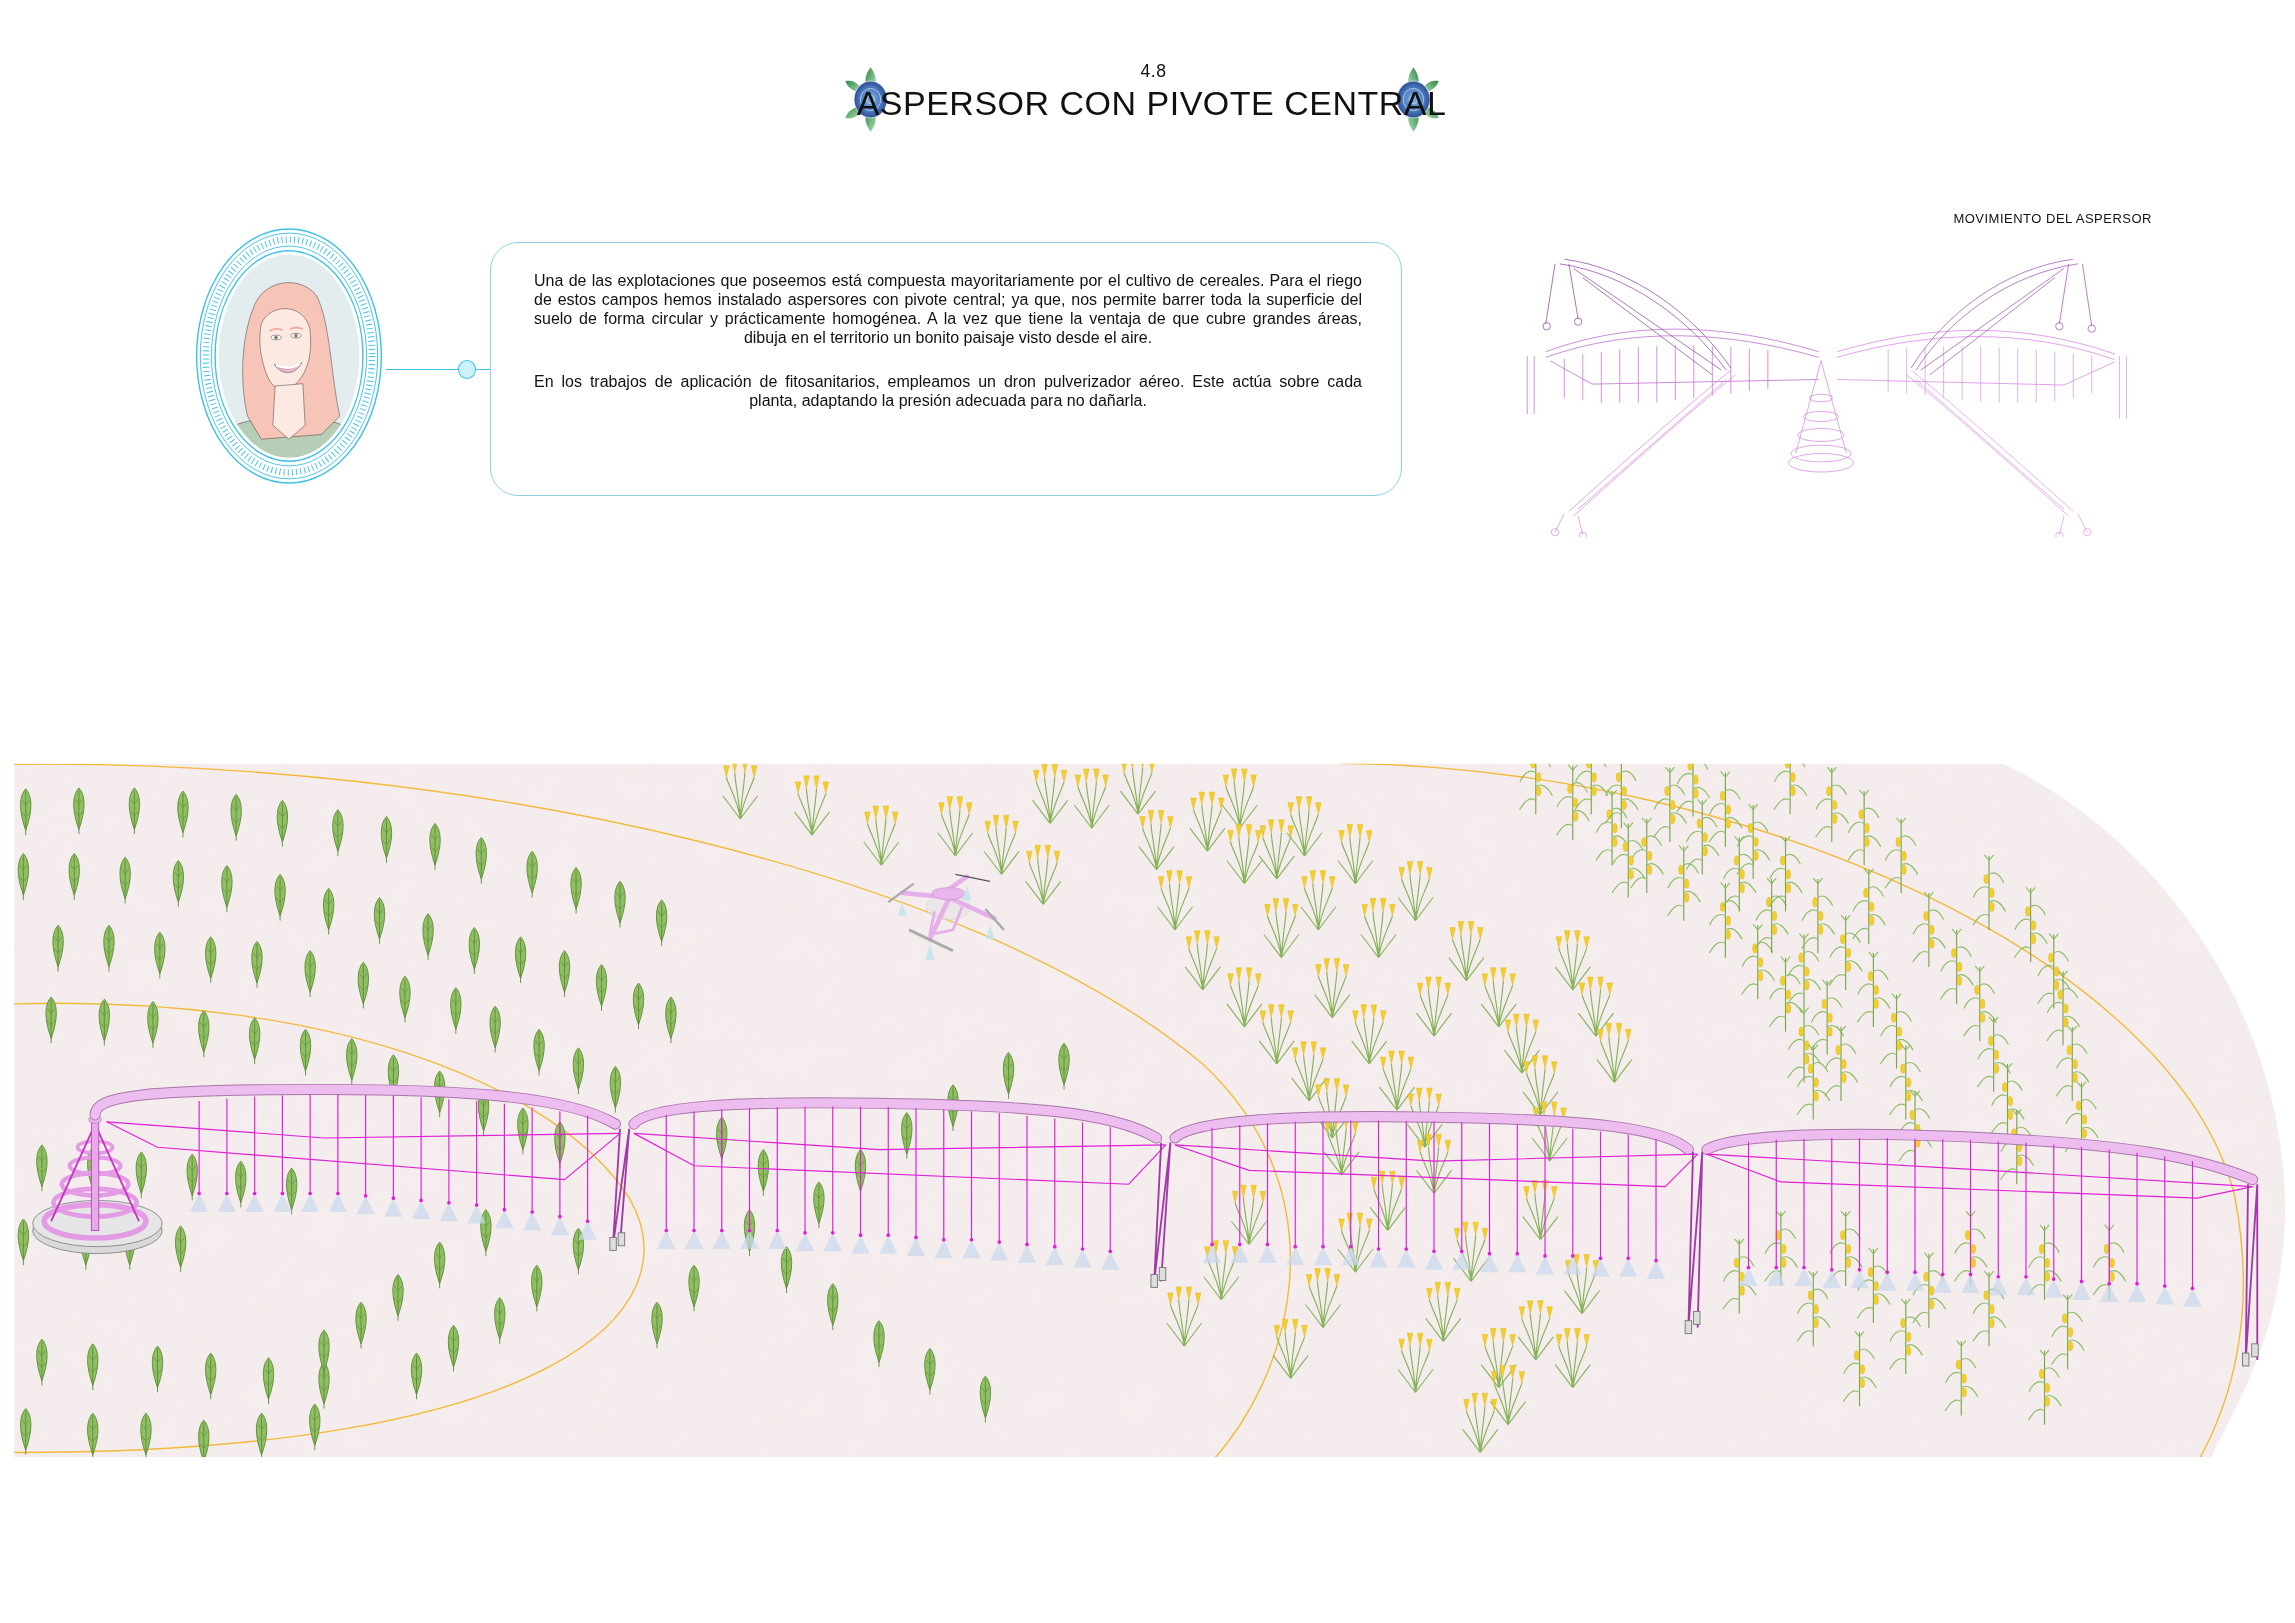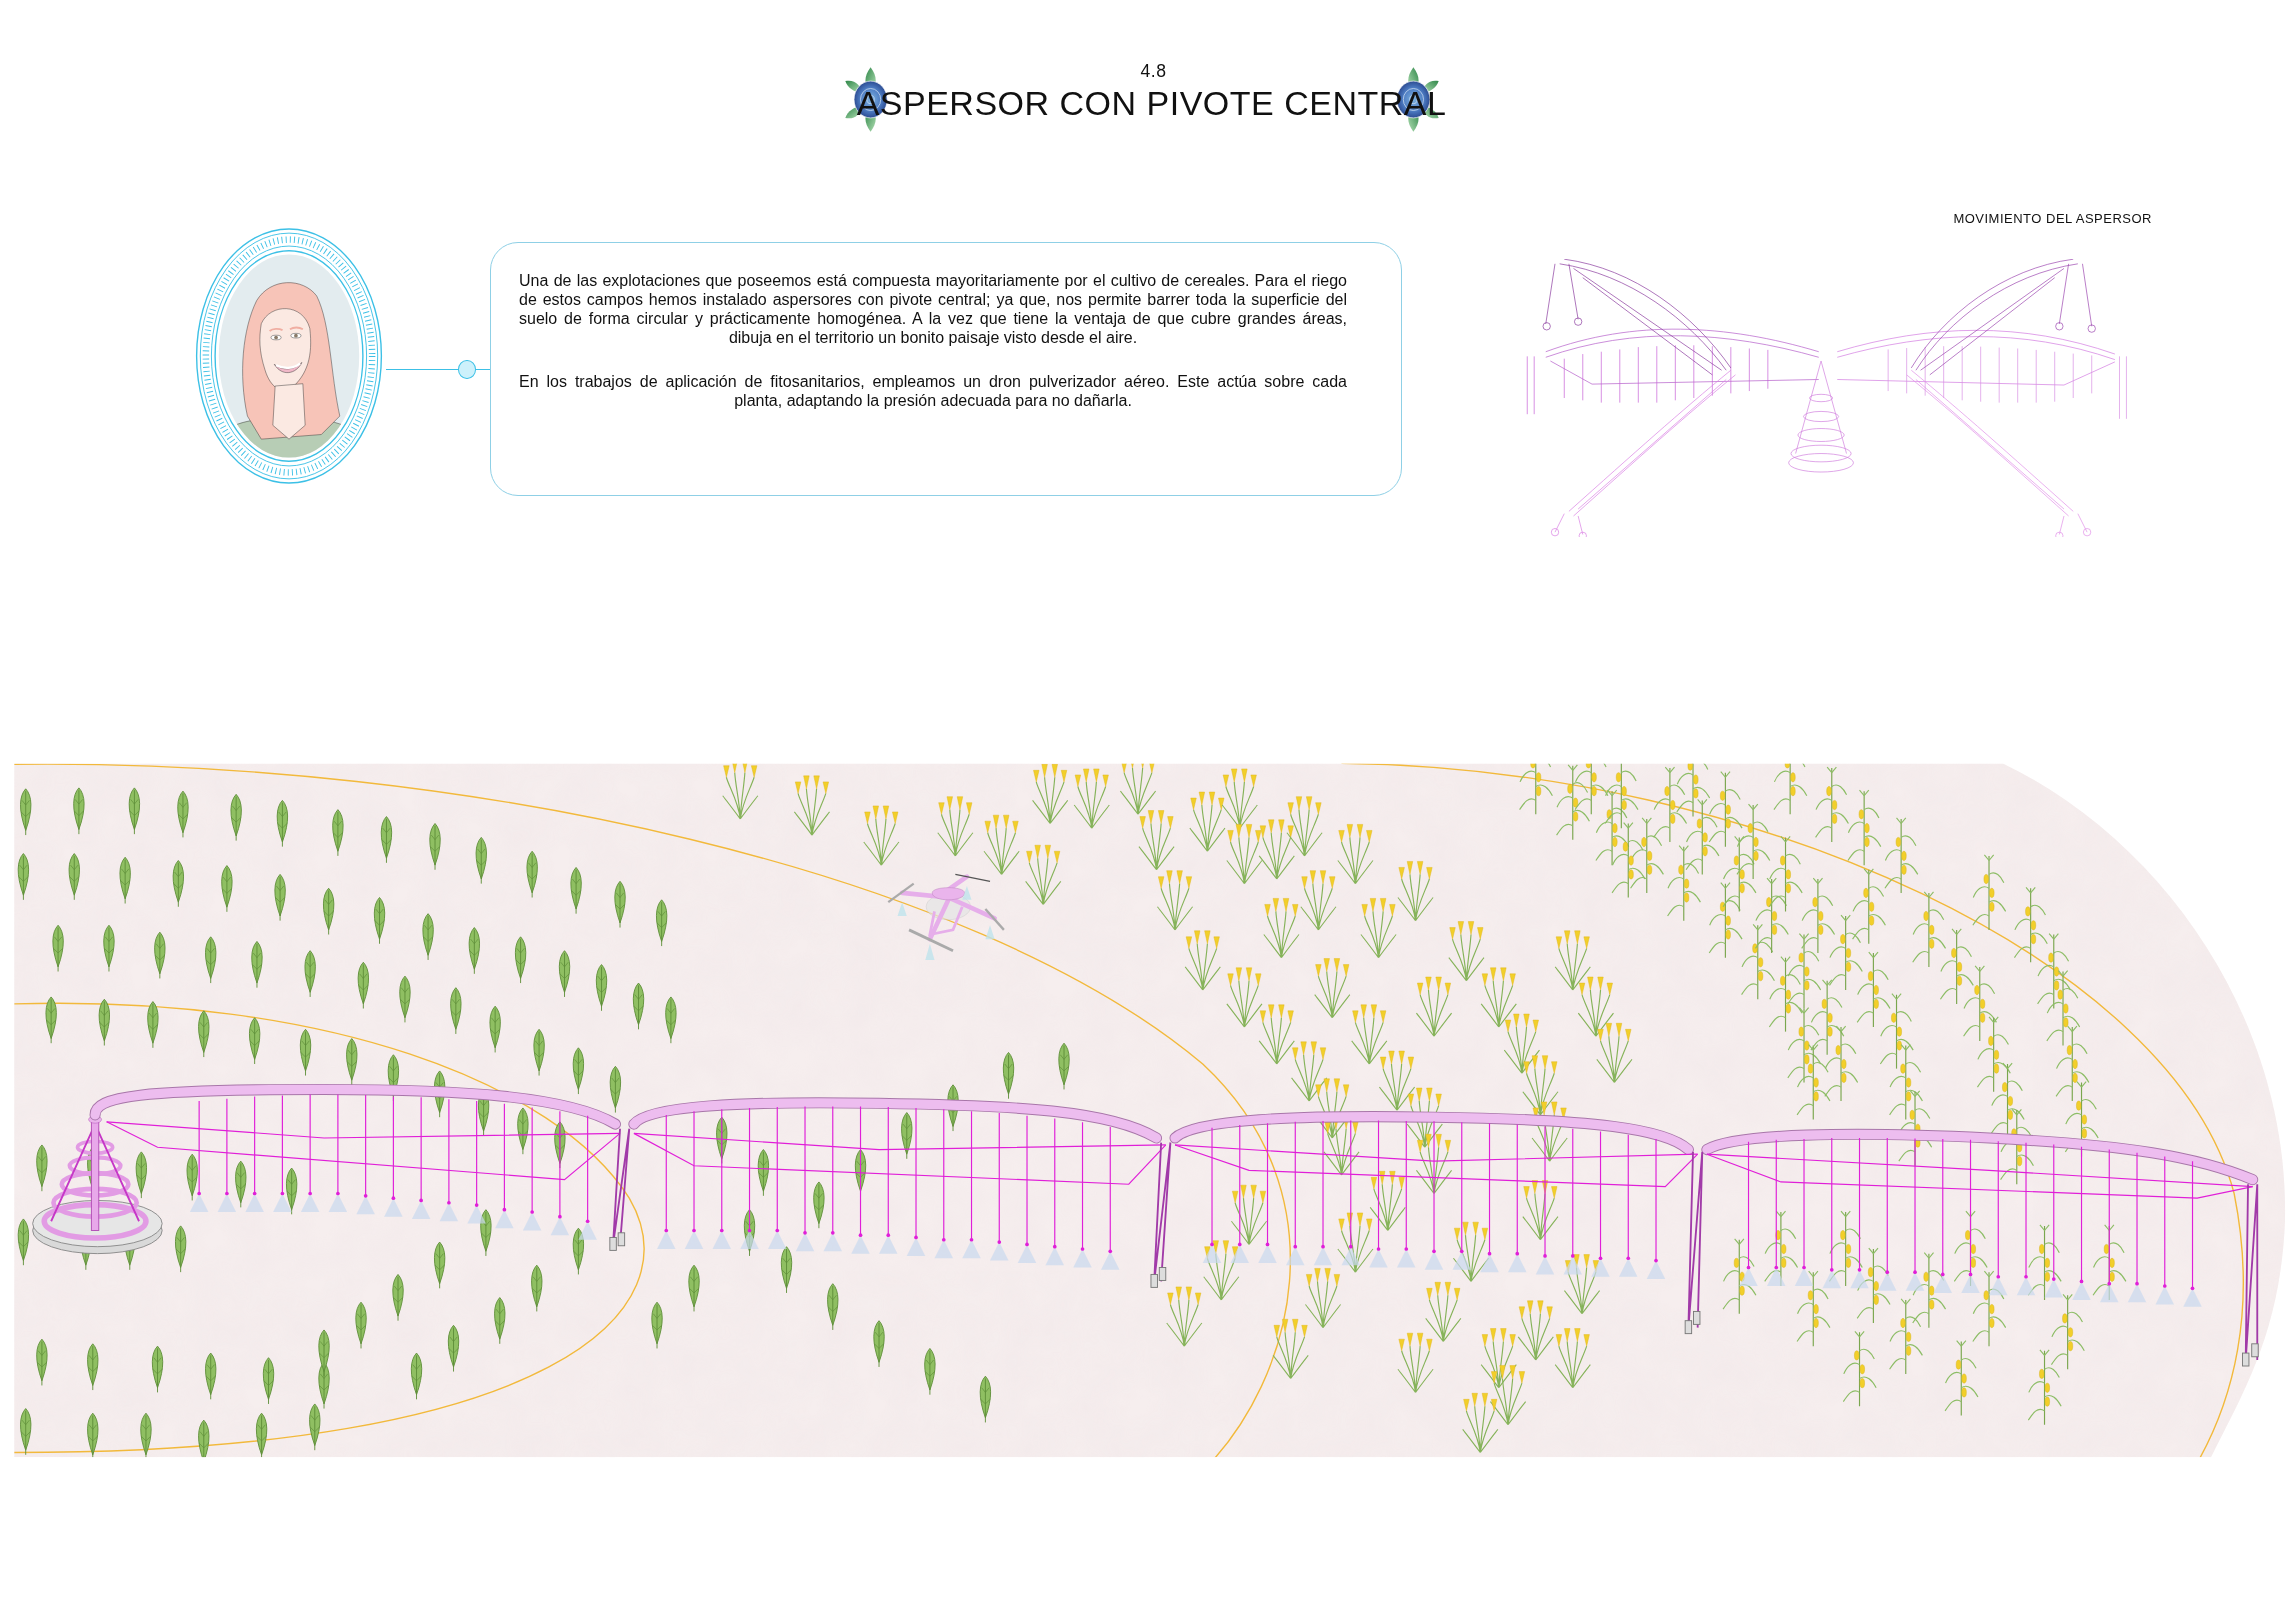--- a/index.html
+++ b/index.html
@@ -14,21 +14,21 @@
   #subtitle { position:absolute; left:0; width:100%; top:69px; font-size:21px; letter-spacing:0.9px; font-weight:300; }
   .emblem { position:absolute; top:9.3px; width:46px; height:69px; }
 
   
   #portrait { left:192px; top:222px; width:194px; height:268px; }
   #connector-line { left:386px; top:369px; width:111px; height:1.4px; background:#3cc0e6; }
   #connector-dot { left:458px; top:360px; width:17.6px; height:18.5px; border-radius:50%; background:#cdf1fb; border:1.4px solid #3cc0e6; box-sizing:border-box; }
 
   
   #bubble { left:490px; top:242px; width:912px; height:254px; border:1.9px solid #8fd0e6; border-radius:28px; box-sizing:border-box; background:#fff; }
-  #bubble-text { position:absolute; left:28px; top:28px; width:828px; font-size:16px; line-height:19px; color:#111; }
+  #bubble-text { position:absolute; left:43px; top:28px; width:828px; font-size:16px; line-height:19px; color:#111; }
   #bubble-text p { margin:0; text-align:justify; text-align-last:center; }
   #bubble-text p + p { margin-top:25px; }
 
   
   #movement-title { left:1504px; top:211px; width:648px; text-align:right; font-size:13px; letter-spacing:0.5px; }
   #movement-diagram { left:1518px; top:259px; width:620px; height:278px; }
 
   
   #field { left:0; top:731px; width:2295px; height:740px; }
 </style>

